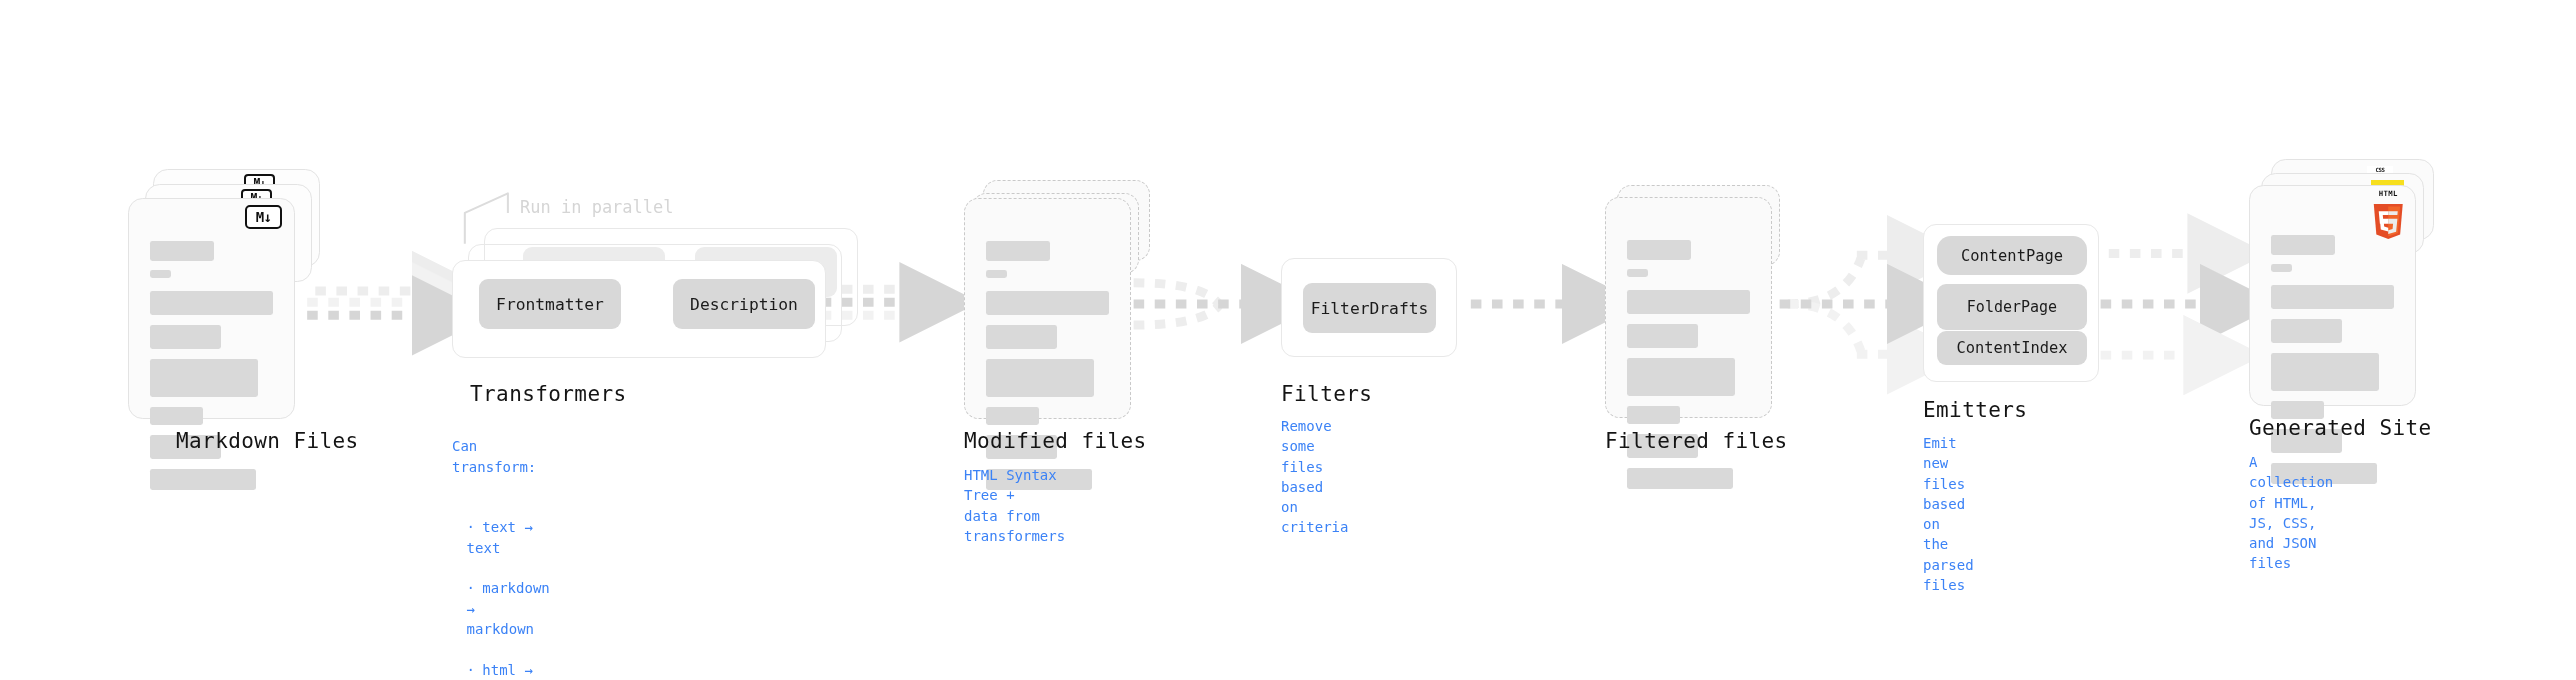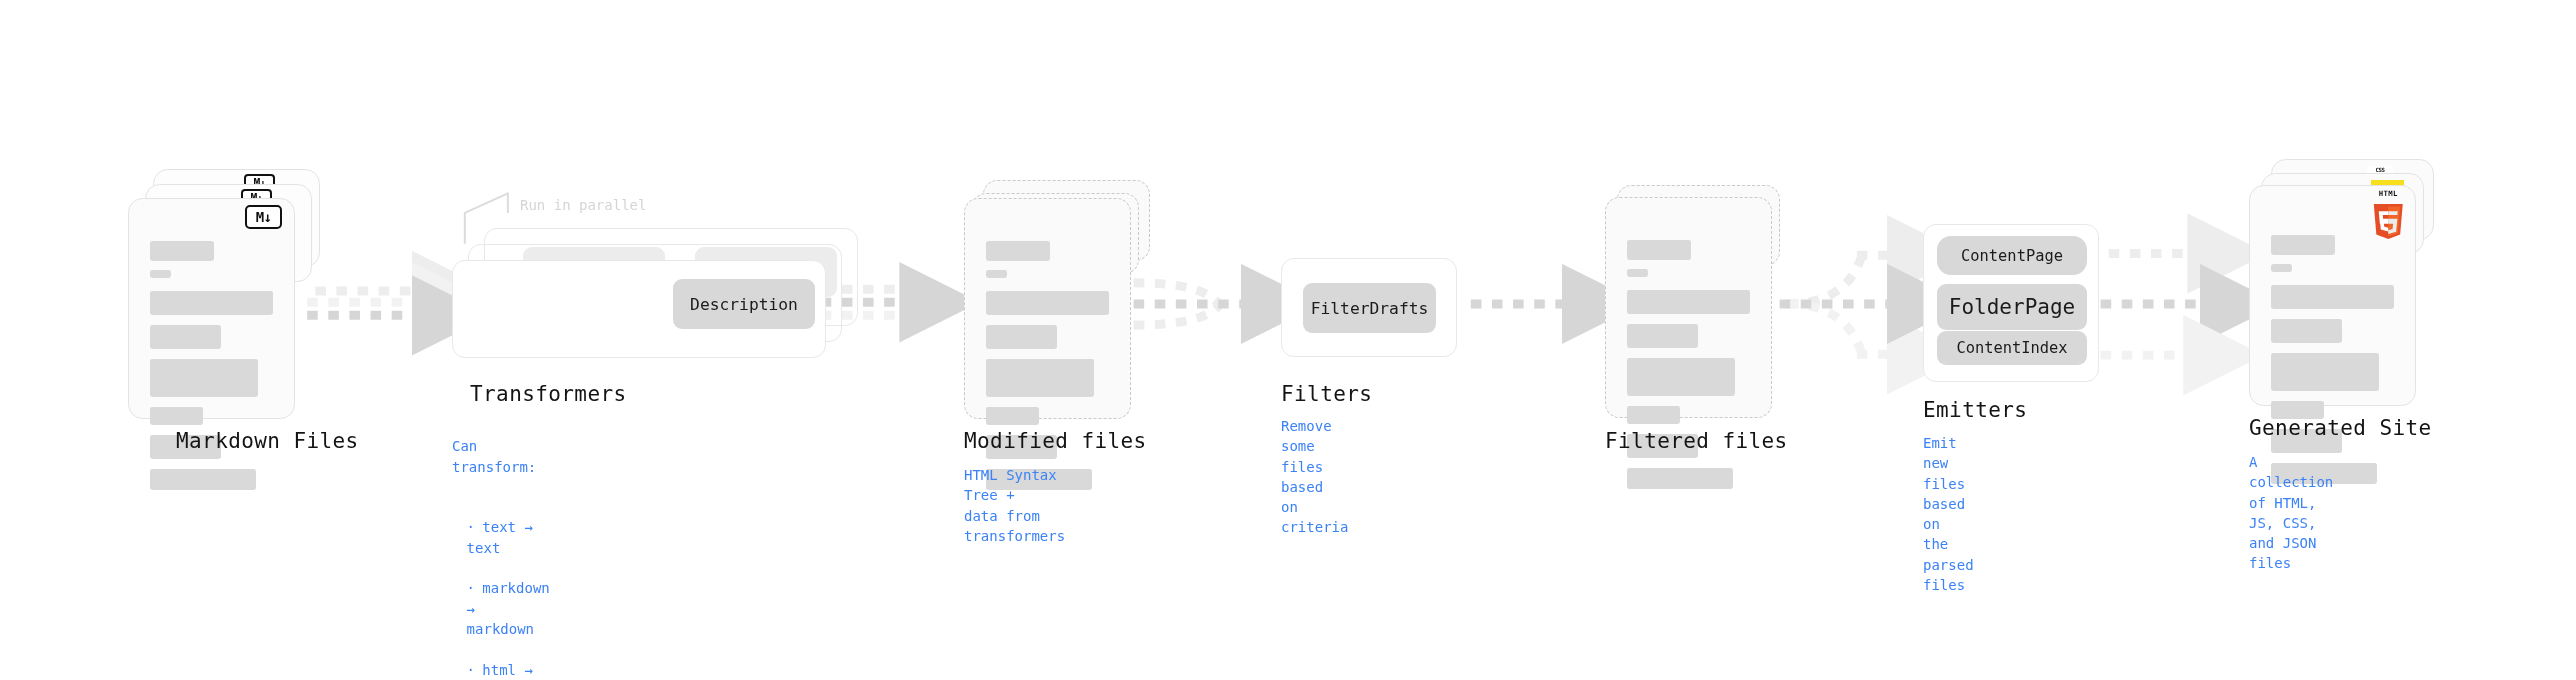--- a/index.html
+++ b/index.html
@@ -83,21 +83,21 @@
   }
   .subcaption {
     position: absolute;
     font-size: 14px;
     line-height: 1.45;
     color: #3b82f6;
     white-space: pre-line;
   }
   .parallel-label {
     position: absolute;
-    font-size: 14px;
+    font-size: 17px;
     color: #d5d5d5;
     white-space: nowrap;
   }
   .bullets { margin: 0; padding-left: 14.6px; list-style: none; }
   .bullets li::before { content: "\00B7"; padding-right: 7.3px; }
 
   svg.layer { position: absolute; left: 0; top: 0; overflow: visible; }
 </style>
 </head>
 <body>
@@ -196,20 +196,21 @@
       <div class="chip ghost" style="left:38px; top:18px; width:142px; height:50px;"></div>
       <div class="chip ghost" style="left:210px; top:18px; width:142px; height:50px;"></div>
     </div>
 
     <div class="groupbox" style="left:468px; top:244px; width:374px; height:98px;">
       <div class="chip ghost2" style="left:38px; top:18px; width:142px; height:50px;"></div>
       <div class="chip ghost2" style="left:210px; top:18px; width:142px; height:50px;"></div>
     </div>
 
     <div class="groupbox filled" style="left:452px; top:260px; width:374px; height:98px;">
+      <div class="chip" style="left:26px; top:18px; width:142px; height:50px;">Frontmatter</div>
       <div class="chip" style="left:210px; top:18px; width:142px; height:50px;margin-left:10px;">Description</div>
     </div>
 
     <div class="caption" style="left:452px; top:382px;margin-left:18px;">Transformers</div>
 
     <div class="subcaption" style="left:452px; top:416px;">
       <div>Can transform:</div>
       <ul class="bullets">
         <li>text → text</li>
         <li>markdown → markdown</li>
@@ -260,21 +261,21 @@
         <div class="bar r5"></div>
         <div class="bar r6"></div>
       </div>
     </div>
     <div class="caption" style="left:1605px; top:429px;">Filtered files</div>
   </div>
 
   <div class="node">
     <div class="groupbox filled" style="left:1923px; top:224px; width:176px; height:158px;">
       <div class="chip" style="left:13px; top:11.4px; width:150px; height:39px; font-size:15.4px;border-radius:14px;">ContentPage</div>
-      <div class="chip" style="left:13px; top:59px; width:150px; height:46px; font-size:21px;border-radius:9px;">FolderPage</div>
+      <div class="chip" style="left:13px; top:59px; width:150px; height:46px; font-size:15px;border-radius:9px;">FolderPage</div>
       <div class="chip" style="left:13px; top:106px; width:150px; height:34px; font-size:15.4px;">ContentIndex</div>
     </div>
     <div class="caption" style="left:1923px; top:398px;">Emitters</div>
     <div class="subcaption" style="left:1923px; top:433px;">Emit new files based on
 the parsed files</div>
   </div>
 
   <div class="node">
     <div class="card" style="left:2271px; top:159px; width:163px; height:81px;"></div>
     <div class="badge css-badge" style="left:2367px; top:166px;">CSS</div>

